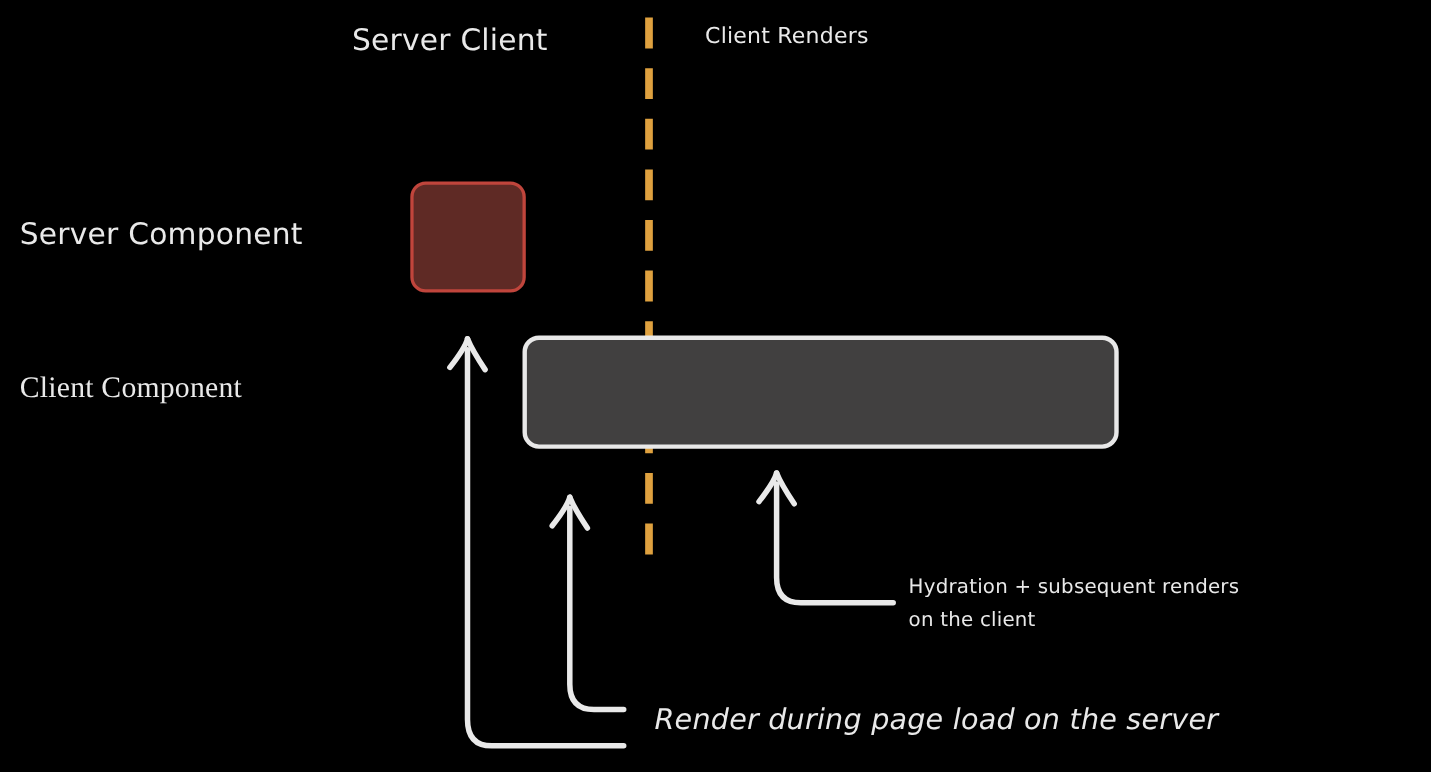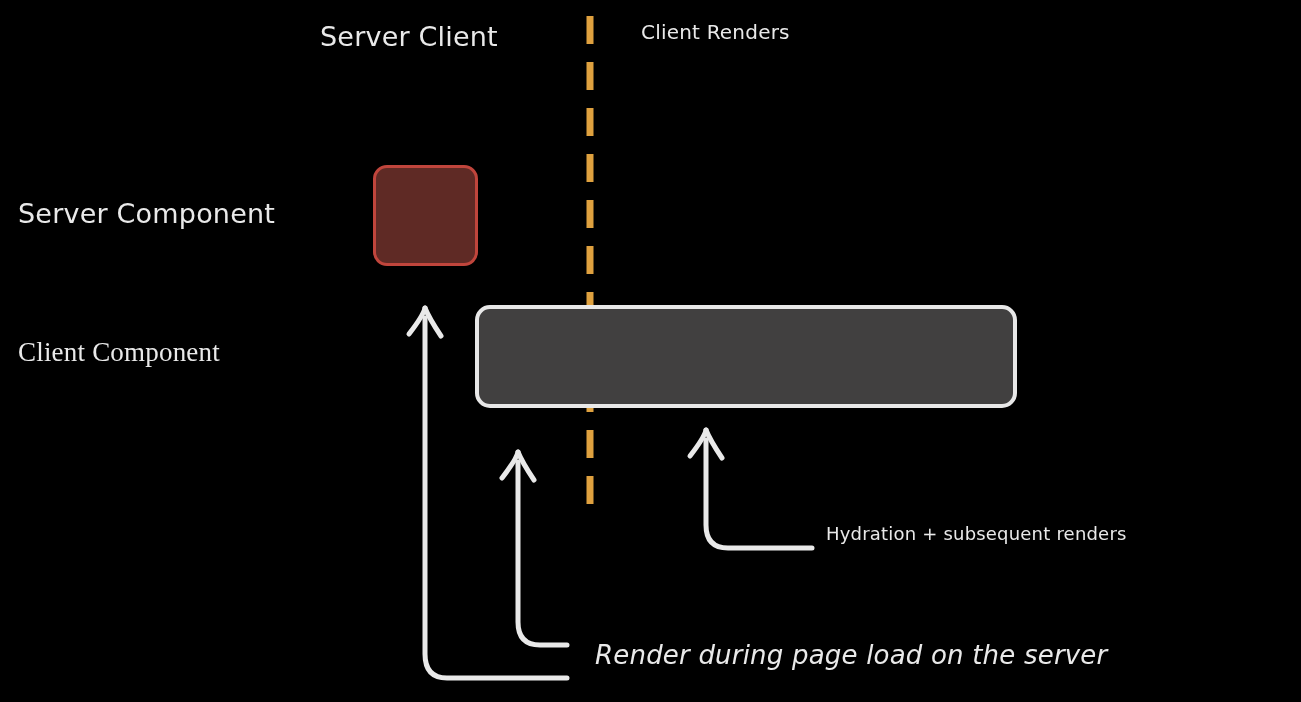--- a/index.html
+++ b/index.html
@@ -140,15 +140,15 @@
 </svg>
 
 <div class="lbl" id="hdr-server">Server Client</div>
 
 <div class="lbl" id="hdr-client">Client Renders</div>
 
 <div class="lbl" id="row-server">Server Component</div>
 
 <div class="lbl" id="row-client">Client Component</div>
 
-<div class="lbl" id="anno-hydration"><span>Hydration + subsequent renders</span><br></div>
+<div class="lbl" id="anno-hydration"><span>Hydration + subsequent renders</span><br><span>on the client</span></div>
 
 <div class="lbl" id="anno-render">Render during page load on the server</div>
 
 </body></html>

